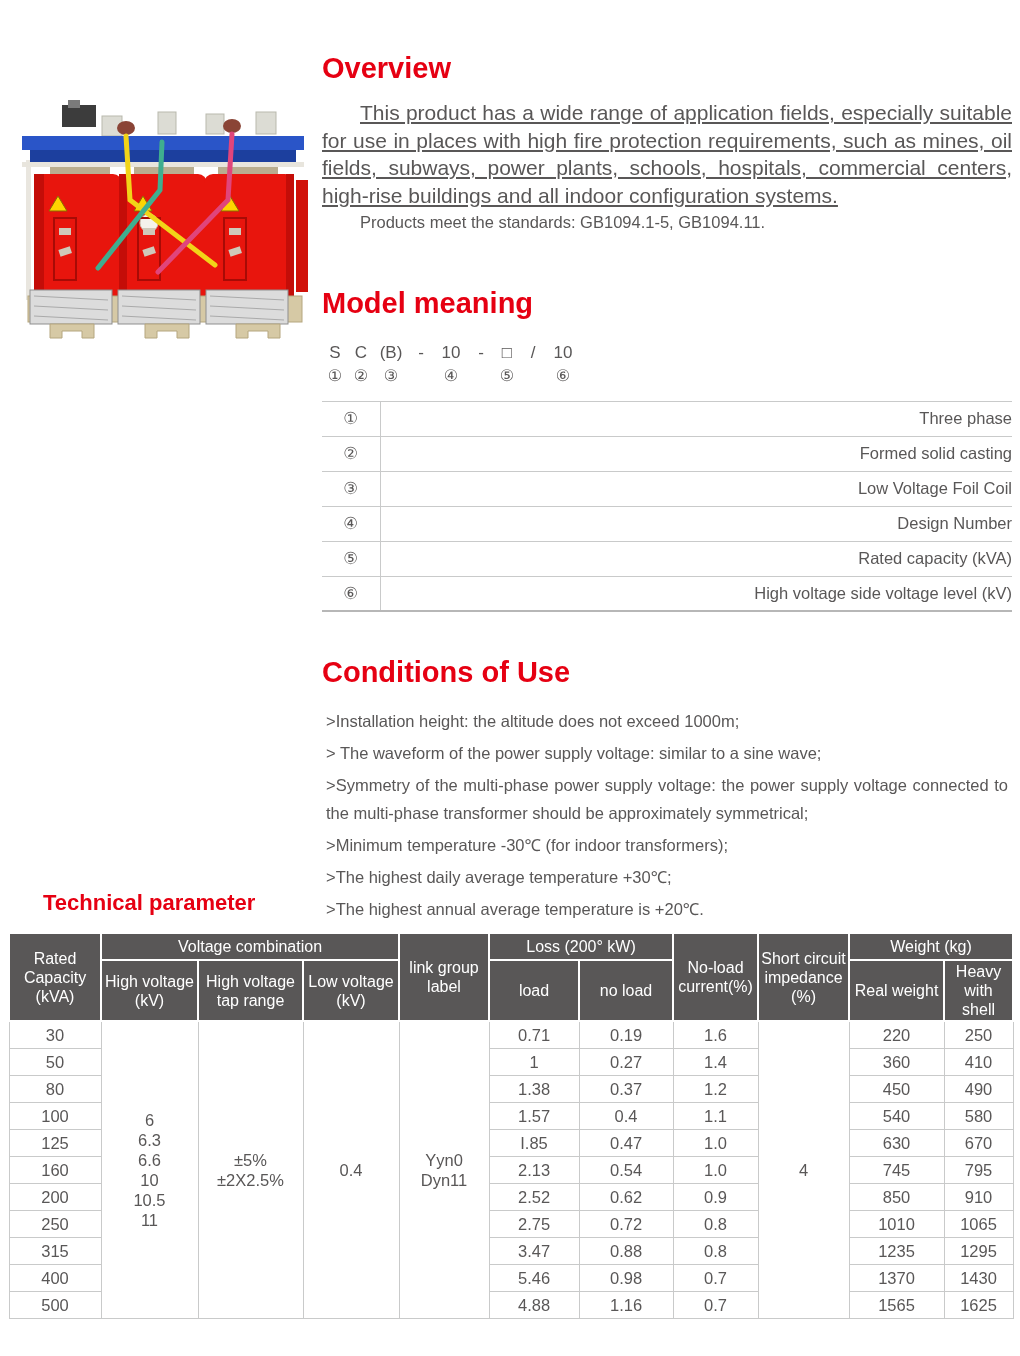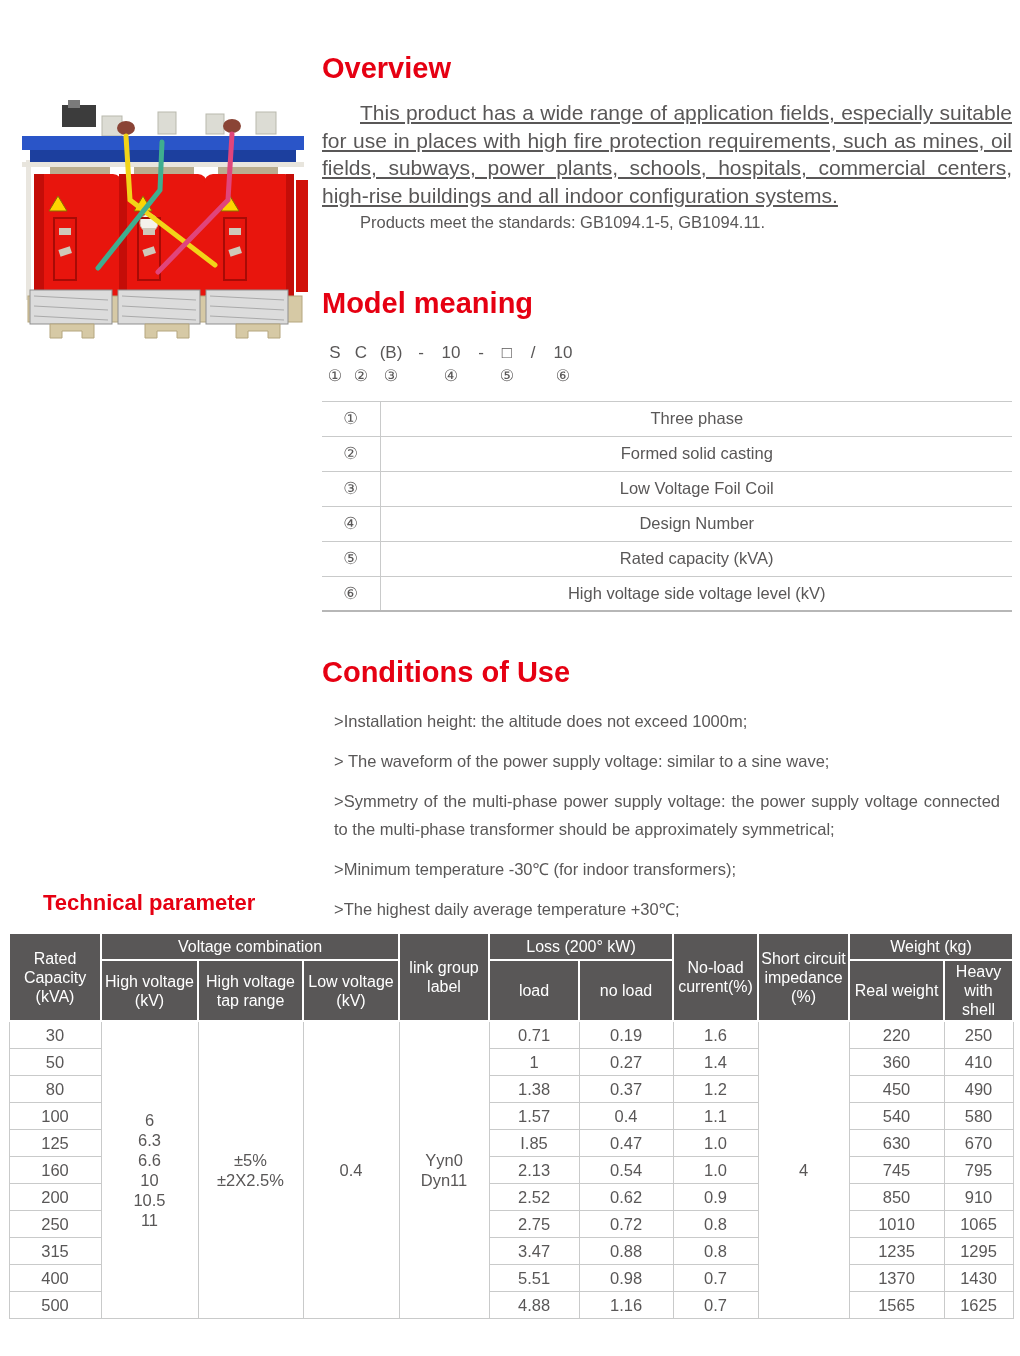--- a/index.html
+++ b/index.html
@@ -26,23 +26,23 @@
   .model-code { display:flex; align-items:flex-start; font-size:17px; color:#595757; }
   .model-code .seg { display:flex; flex-direction:column; align-items:center; min-width:26px; }
   .model-code .seg.wide { min-width:34px; }
   .model-code .sym { line-height:22px; }
   .model-code .mark { line-height:22px; font-size:16px; margin-top:1px; }
   
   .model-table { width:690px; border-collapse:collapse; margin-top:14px; font-size:16.5px; color:#595757; }
   .model-table td { border-top:1px solid #c9caca; height:35px; vertical-align:middle; }
   .model-table tr:last-child td { border-bottom:2px solid #b7b7b7; }
   .model-table td.num { width:58px; text-align:center; border-right:1px solid #c9caca; }
-  .model-table td.desc { padding-left:1px; text-align:center; }
-  
-  .cond-item { font-size:16.5px; line-height:28px; text-align:justify; margin:12px; }
+  .model-table td.desc { padding-left:1px; text-align:right; }
+  
+  .cond-item { font-size:16.5px; line-height:28px; text-align:justify; margin:4px; }
   
   .tech-block { position:absolute; left:8px; top:890px; width:1004px; }
   .tech-table { width:1004px; table-layout:fixed; border-collapse:collapse; margin-top:16px;
                 font-size:16px; color:#595757; }
   .tech-table thead th {
     background:#595757; color:#ffffff; font-weight:normal;
     border:2px solid #ffffff; padding:1px 2px; line-height:19px; font-size:16px;
   }
   .tech-table thead tr.row1 th { height:27px; }
   .tech-table thead tr.row2 th { height:56px; }
@@ -228,20 +228,21 @@
       </tbody>
   </table>
 
   <div class="red-heading h-conditions">Conditions of Use</div>
   <div id="conditions-list">
       <p class="cond-item">&gt;Installation height: the altitude does not exceed 1000m;</p>
       <p class="cond-item">&gt; The waveform of the power supply voltage: similar to a sine wave;</p>
       <p class="cond-item">&gt;Symmetry of the multi-phase power supply voltage: the power supply voltage connected to the multi-phase transformer should be approximately symmetrical;</p>
       <p class="cond-item">&gt;Minimum temperature -30℃ (for indoor transformers);</p>
       <p class="cond-item">&gt;The highest daily average temperature +30℃;</p>
+      <p class="cond-item">&gt;The highest annual average temperature is +20℃.</p>
     </div>
 
 </div>
 
 <div class="tech-block">
   <div class="red-heading" style="font-size:22px;margin-left:35px;">Technical parameter</div>
 
   <table class="tech-table">
     <colgroup>
       <col style="width:92px">
@@ -349,21 +350,21 @@
         <tr>
           <td>315</td>
           <td>3.47</td>
           <td>0.88</td>
           <td>0.8</td>
           <td>1235</td>
           <td>1295</td>
         </tr>
         <tr>
           <td>400</td>
-          <td>5.51</td>
+          <td>5.46</td>
           <td>0.98</td>
           <td>0.7</td>
           <td>1370</td>
           <td>1430</td>
         </tr>
         <tr>
           <td>500</td>
           <td>4.88</td>
           <td>1.16</td>
           <td>0.7</td>

